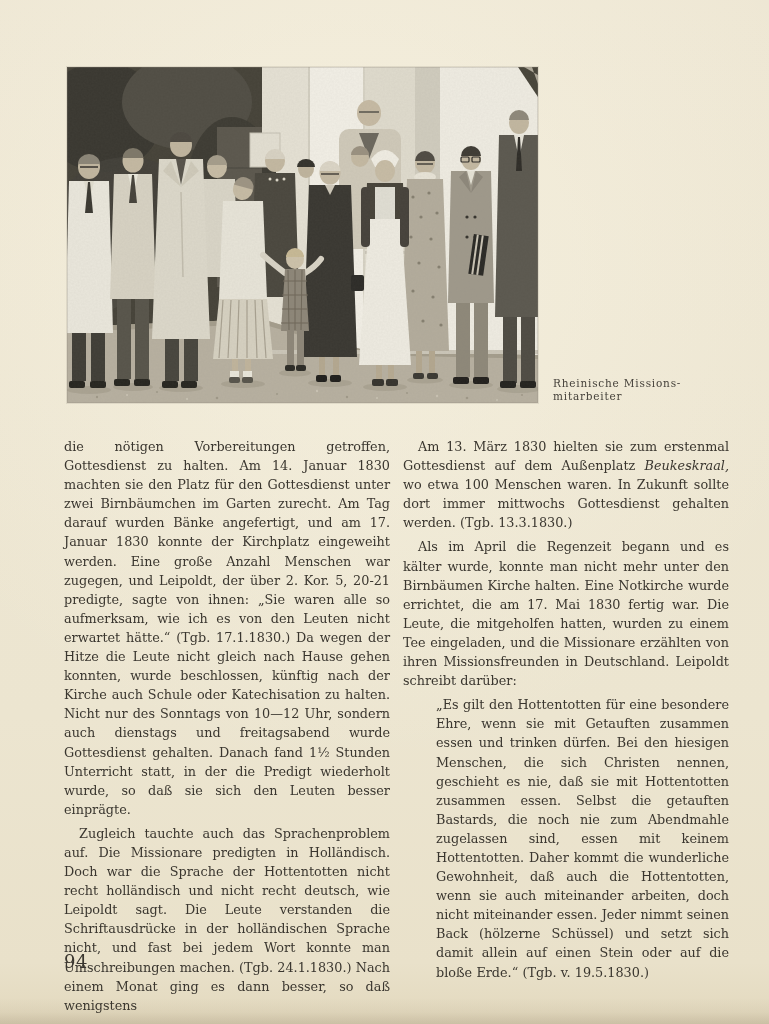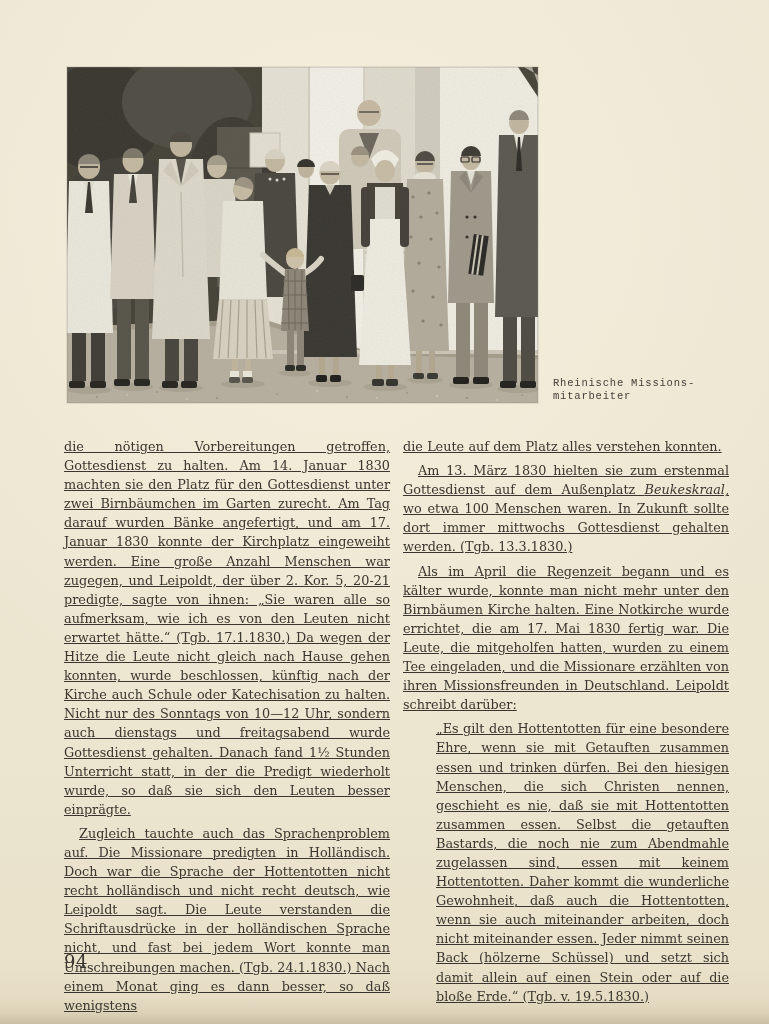--- a/index.html
+++ b/index.html
@@ -20,27 +20,26 @@
     pointer-events:none;
   }
   .photo {
     position:absolute; left:67px; top:67px; width:471px; height:336px;
     box-shadow:0 0 0 1px rgba(70,62,48,0.10);
   }
   .photo svg { display:block; width:100%; height:100%; }
   .caption {
     position:absolute; left:553px; top:377px;
     font-size:10.5px; line-height:12.5px; letter-spacing:0.8px;
-    color:#45413a; white-space:pre-line;font-family:Liberation Mono, monospace;
+    color:#45413a; white-space:pre-line;
   }
   .text-block {
     position:absolute; left:64px; top:437px; width:665px;
     display:flex; gap:13px;
     color:#3a362f;
-    text-decoration:underline;
   }
   .col { width:326px; }
   p.para {
     margin:0; font-size:12.8px; line-height:19.1px;
     text-align:justify; hyphens:auto; -webkit-hyphens:auto;
     word-spacing:0.2px;
   }
   p.para + p.para { margin-top:5px; }
   p.indent { text-indent:15px; }
   p.quote { margin-left:33px; margin-top:6px; }
@@ -307,21 +306,20 @@
 
   <div class="caption">Rheinische Missions-
 mitarbeiter</div>
 
   <div class="text-block">
     <div class="col">
         <p class="para"><span>die nötigen Vorbereitungen getroffen, Gottesdienst zu halten. Am 14. Januar 1830 machten sie den Platz für den Gottesdienst unter zwei Birnbäumchen im Garten zurecht. Am Tag darauf wurden Bänke angefertigt, und am 17. Januar 1830 konnte der Kirchplatz eingeweiht werden. Eine große Anzahl Menschen war zugegen, und Leipoldt, der über 2. Kor. 5, 20-21 predigte, sagte von ihnen: „Sie waren alle so aufmerksam, wie ich es von den Leuten nicht erwartet hätte.“ (Tgb. 17.1.1830.) Da wegen der Hitze die Leute nicht gleich nach Hause gehen konnten, wurde beschlossen, künftig nach der Kirche auch Schule oder Katechisation zu halten. Nicht nur des Sonntags von 10—12 Uhr, sondern auch dienstags und freitagsabend wurde Gottesdienst gehalten. Danach fand 1½ Stunden Unterricht statt, in der die Predigt wiederholt wurde, so daß sie sich den Leuten besser einprägte.</span></p>
         <p class="para indent"><span>Zugleich tauchte auch das Sprachenproblem auf. Die Missionare predigten in Holländisch. Doch war die Sprache der Hottentotten nicht recht holländisch und nicht recht deutsch, wie Leipoldt sagt. Die Leute verstanden die Schriftausdrücke in der holländischen Sprache nicht, und fast bei jedem Wort konnte man Umschreibungen machen. (Tgb. 24.1.1830.) Nach einem Monat ging es dann besser, so daß wenigstens</span></p>
       </div>
     <div class="col">
-        <p class="para"><span>die Leute auf dem Platz alles verstehen konnten.</span></p>
         <p class="para indent"><span>Am 13. März 1830 hielten sie zum erstenmal Gottesdienst auf dem Außenplatz </span><span class="italic">Beukeskraal,</span><span> wo etwa 100 Menschen waren. In Zukunft sollte dort immer mittwochs Gottesdienst gehalten werden. (Tgb. 13.3.1830.)</span></p>
         <p class="para indent"><span>Als im April die Regenzeit begann und es kälter wurde, konnte man nicht mehr unter den Birnbäumen Kirche halten. Eine Notkirche wurde errichtet, die am 17. Mai 1830 fertig war. Die Leute, die mitgeholfen hatten, wurden zu einem Tee eingeladen, und die Missionare erzählten von ihren Missionsfreunden in Deutschland. Leipoldt schreibt darüber:</span></p>
         <p class="para quote"><span>„Es gilt den Hottentotten für eine besondere Ehre, wenn sie mit Getauften zusammen essen und trinken dürfen. Bei den hiesigen Menschen, die sich Christen nennen, geschieht es nie, daß sie mit Hottentotten zusammen essen. Selbst die getauften Bastards, die noch nie zum Abendmahle zugelassen sind, essen mit keinem Hottentotten. Daher kommt die wunderliche Gewohnheit, daß auch die Hottentotten, wenn sie auch miteinander arbeiten, doch nicht miteinander essen. Jeder nimmt seinen Back (hölzerne Schüssel) und setzt sich damit allein auf einen Stein oder auf die bloße Erde.“ (Tgb. v. 19.5.1830.)</span></p>
       </div>
   </div>
 
   <div class="page-number">94</div>
 
 </div>
 

